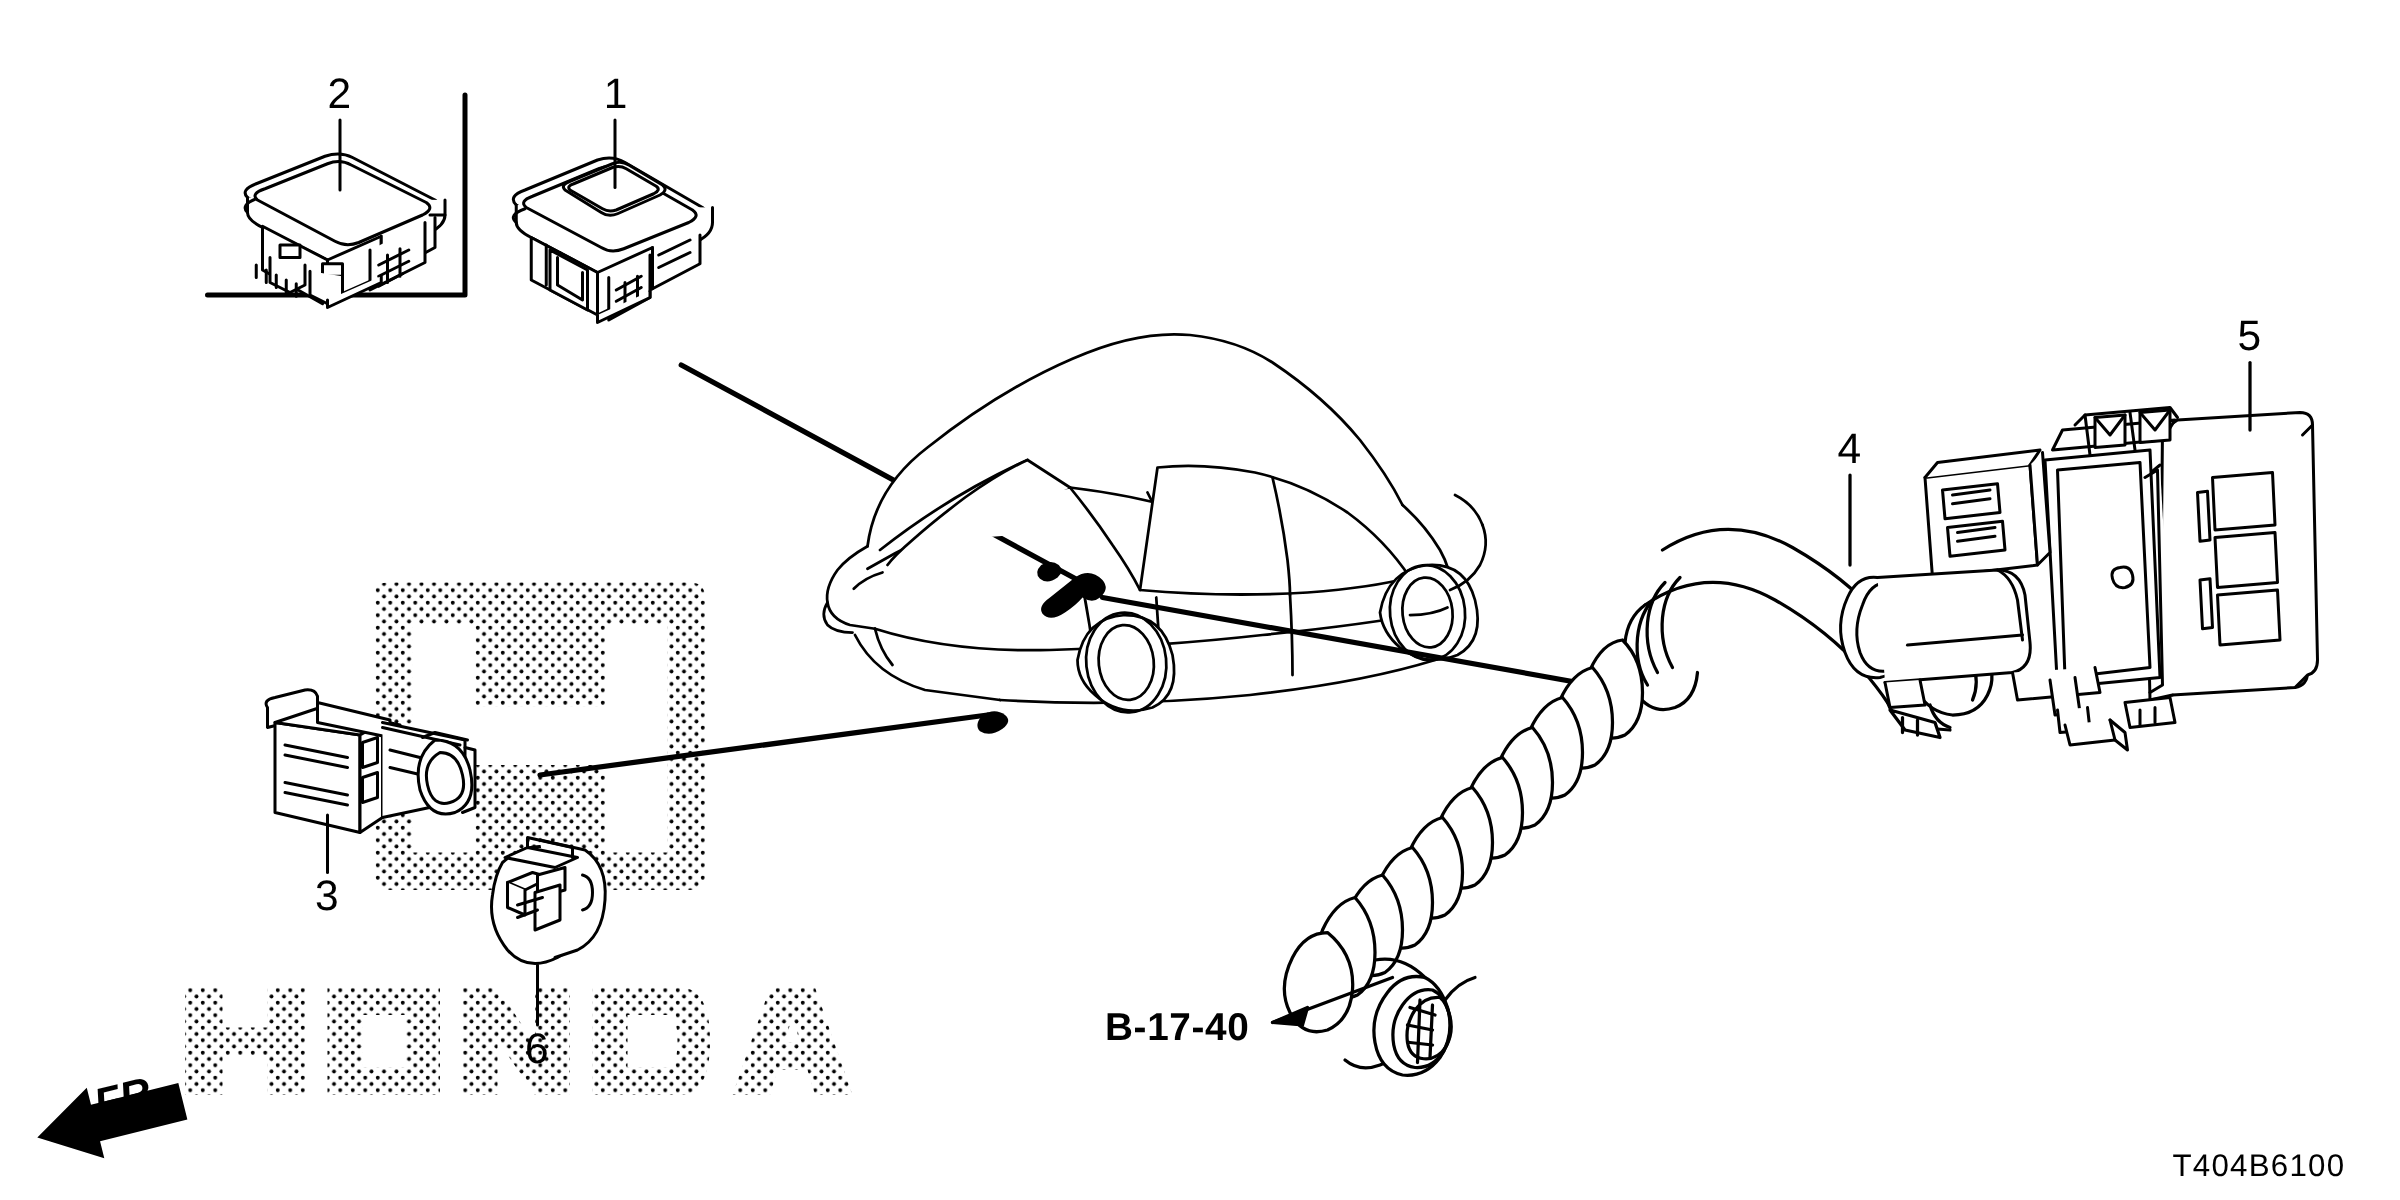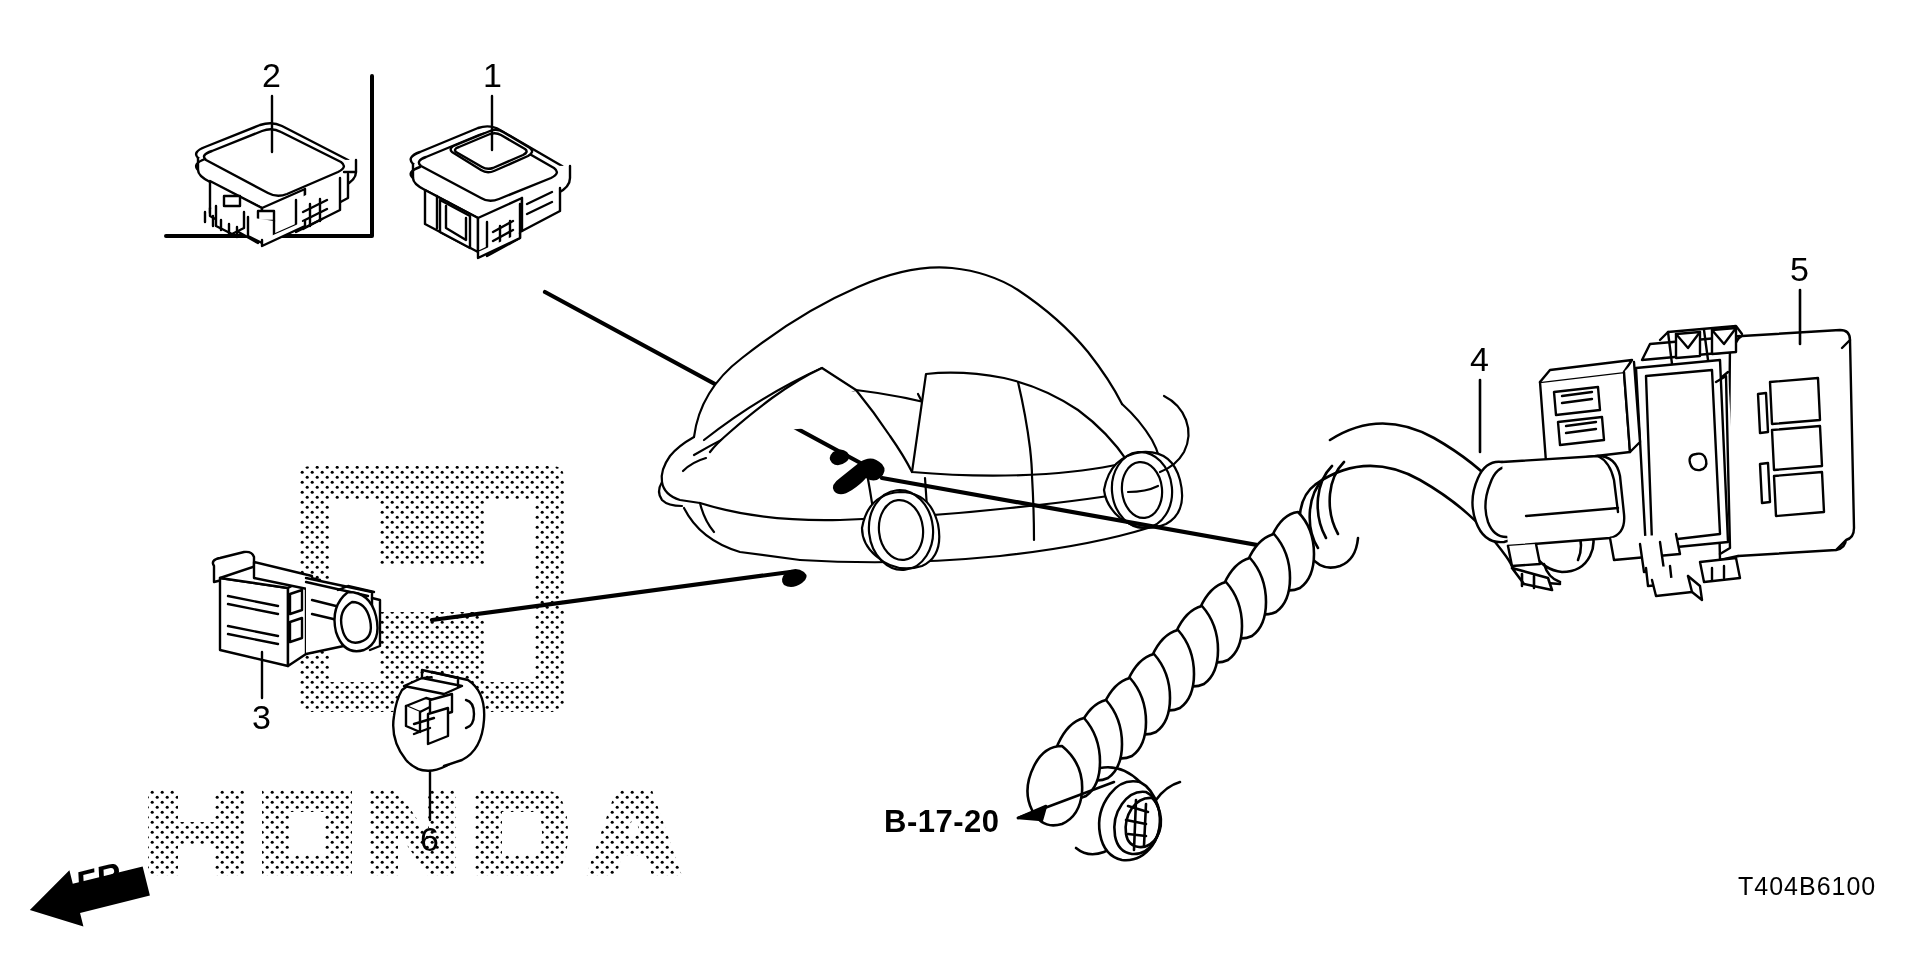--- a/index.html
+++ b/index.html
@@ -426,19 +426,19 @@
 <div class="lbl callout" style="left:483px;top:58px;">1</div>
 
 <div class="lbl callout" style="left:252px;top:700px;">3</div>
 
 <div class="lbl callout" style="left:1470px;top:342px;">4</div>
 
 <div class="lbl callout" style="left:1790px;top:252px;">5</div>
 
 <div class="lbl callout" style="left:420px;top:822px;">6</div>
 
-<div class="lbl refcode" style="left:884px;top:806px;">B-17-20</div>
+<div class="lbl refcode" style="left:884px;top:806px;">B-17-40</div>
 
 <div class="lbl frtext" style="left:72px;top:868px;transform:rotate(-14deg);transform-origin:left top;">FR.</div>
 
-<div class="lbl drawcode" style="left:1738px;top:874px;">T404B6100</div>
+<div class="lbl drawcode" style="left:1738px;top:921px;">T404B6100</div>
 
 </div>
 
 </body></html>

